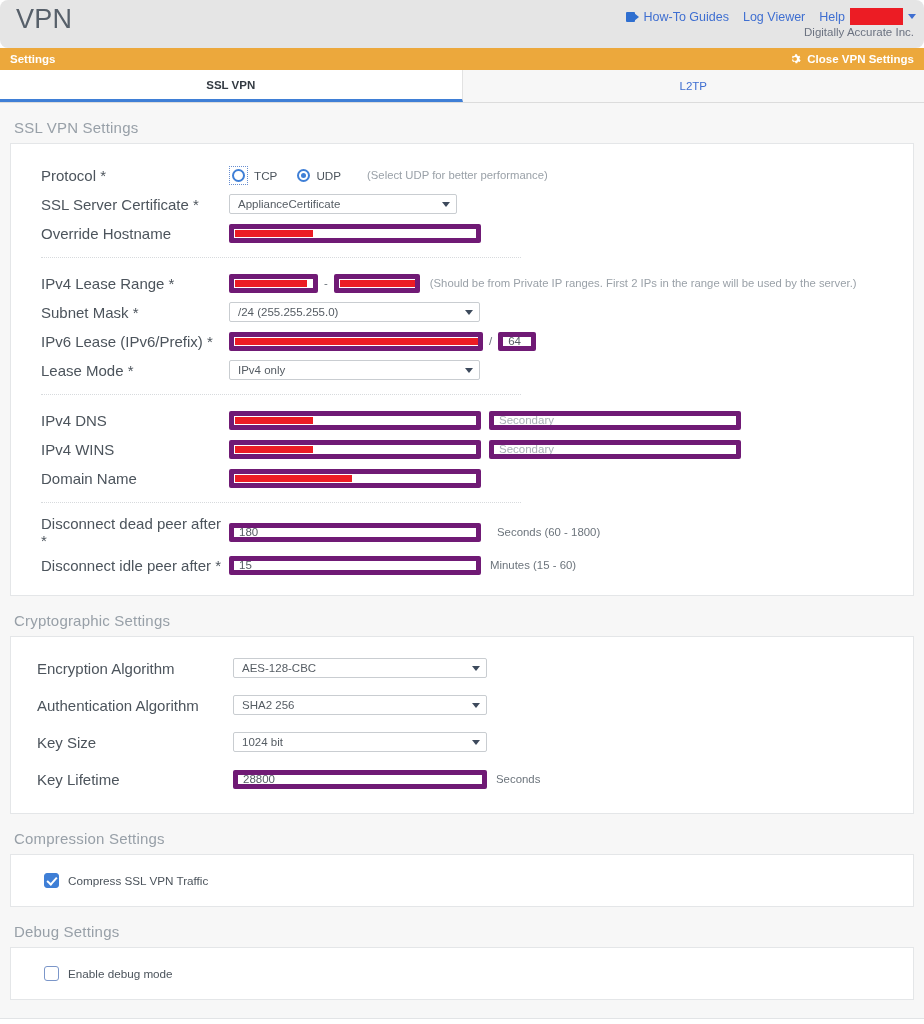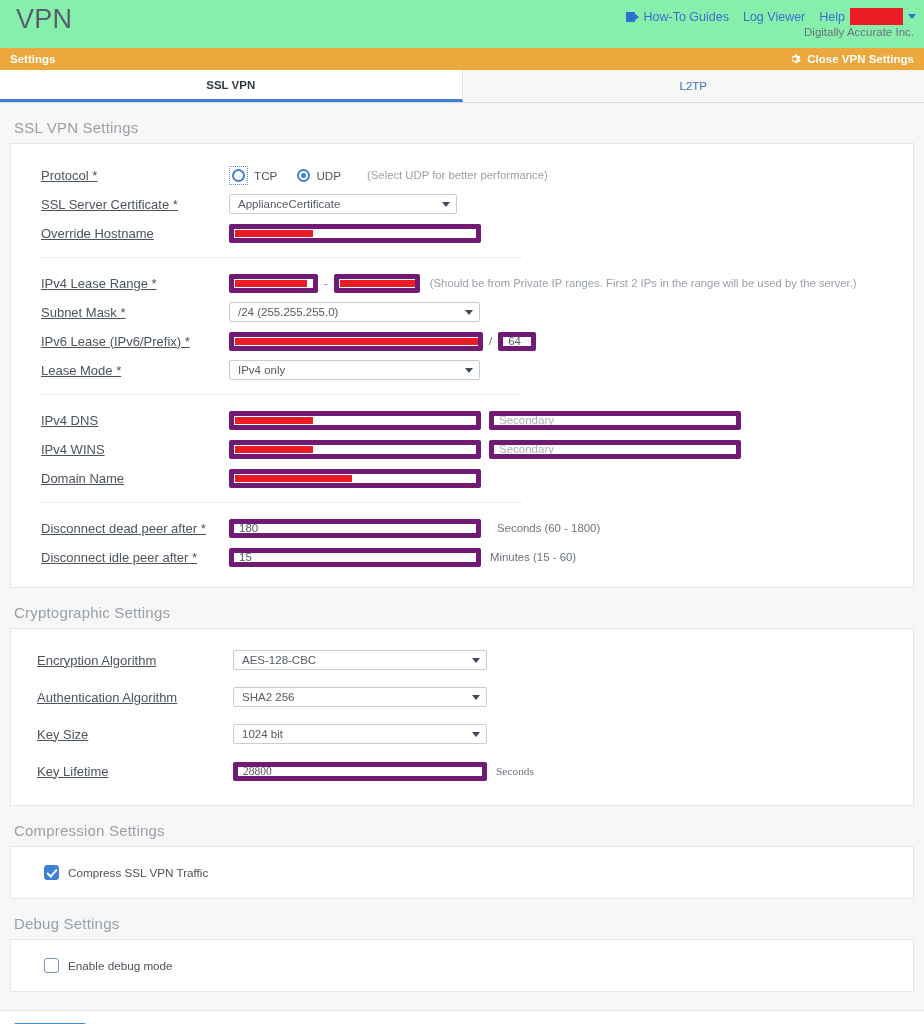--- a/index.html
+++ b/index.html
@@ -6,21 +6,21 @@
   html, body {
     margin: 0; padding: 0;
     width: 924px; height: 1024px;
     background: #ffffff;
     font-family: "Liberation Sans", sans-serif;
     -webkit-font-smoothing: antialiased;
   }
   .page { position: relative; width: 924px; height: 1024px; overflow: hidden; background:#fff; }
 
   
-  .topbar { position: relative; height: 48px; background: #86efac; }
+  .topbar { position: relative; height: 48px; background: #e5e5e5; border-radius: 8px; }
   .app-title {
     position: absolute; left: 16px; top: 4px;
     font-size: 27px; color: #57606a; font-weight: 400; letter-spacing: .2px;
   }
   .top-links {
     position: absolute; right: 8px; top: 8px;
     display: flex; align-items: center; gap: 14px;
     font-size: 12.5px; color: #3f6fd1;
   }
   .top-link { color: #3f6fd1; text-decoration: none; white-space: nowrap; }
@@ -68,21 +68,21 @@
   }
   .card {
     background: #ffffff; border: 1px solid #e4e6e8;
     margin: 0 10px 0 10px;
   }
 
   .row { display: flex; align-items: center; min-height: 26px; margin-bottom: 3px; }
   .rows-pad { padding: 18px 0 14px 0; }
   .label {
     width: 218px; padding-left: 30px;
-    font-size: 13px; color: #4c545c; flex: none; text-decoration: underline;
+    font-size: 15px; color: #4c545c; flex: none;
   }
   .field { display: flex; align-items: center; gap: 6px; }
 
   .txt {
     height: 19px; border: 5px solid #701a75; border-radius: 2px;
     background: #fff; font-size: 11.5px; color: #555c63;
     padding: 0 5px; display:flex; align-items:center;
     position: relative; overflow:hidden;
   }
   .txt.placeholder { color: #a9b0b6; }
@@ -355,21 +355,21 @@
           <div class="field">
             <div class="sel" style="width:254px;">
               <span>1024 bit</span>
               <span class="arrow"></span>
             </div>
           </div>
         </div>
 
         <div class="row">
           <div class="label" style="padding-left:26px;width:222px;">Key Lifetime</div>
-          <div class="field" style="gap:9px;font-family:Liberation Serif, serif;">
+          <div class="field" style="gap:9px;">
             <div class="txt" style="width:254px;">
               <span>28800</span>
             </div>
             <span class="unit">Seconds</span>
           </div>
         </div>
 
       </div>
     </div>
 

